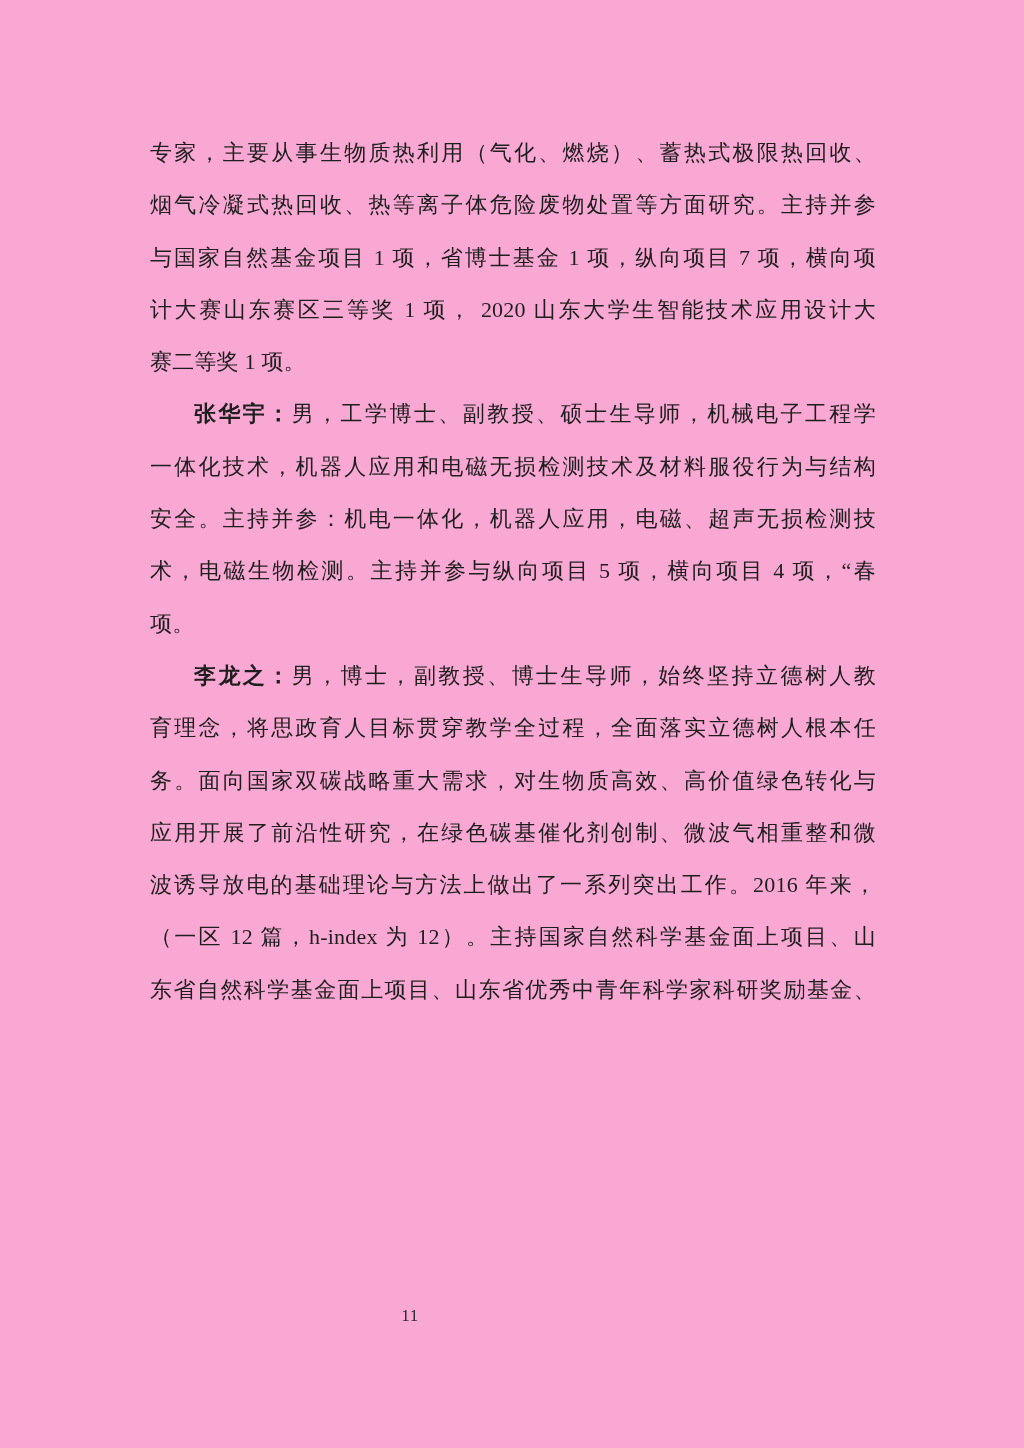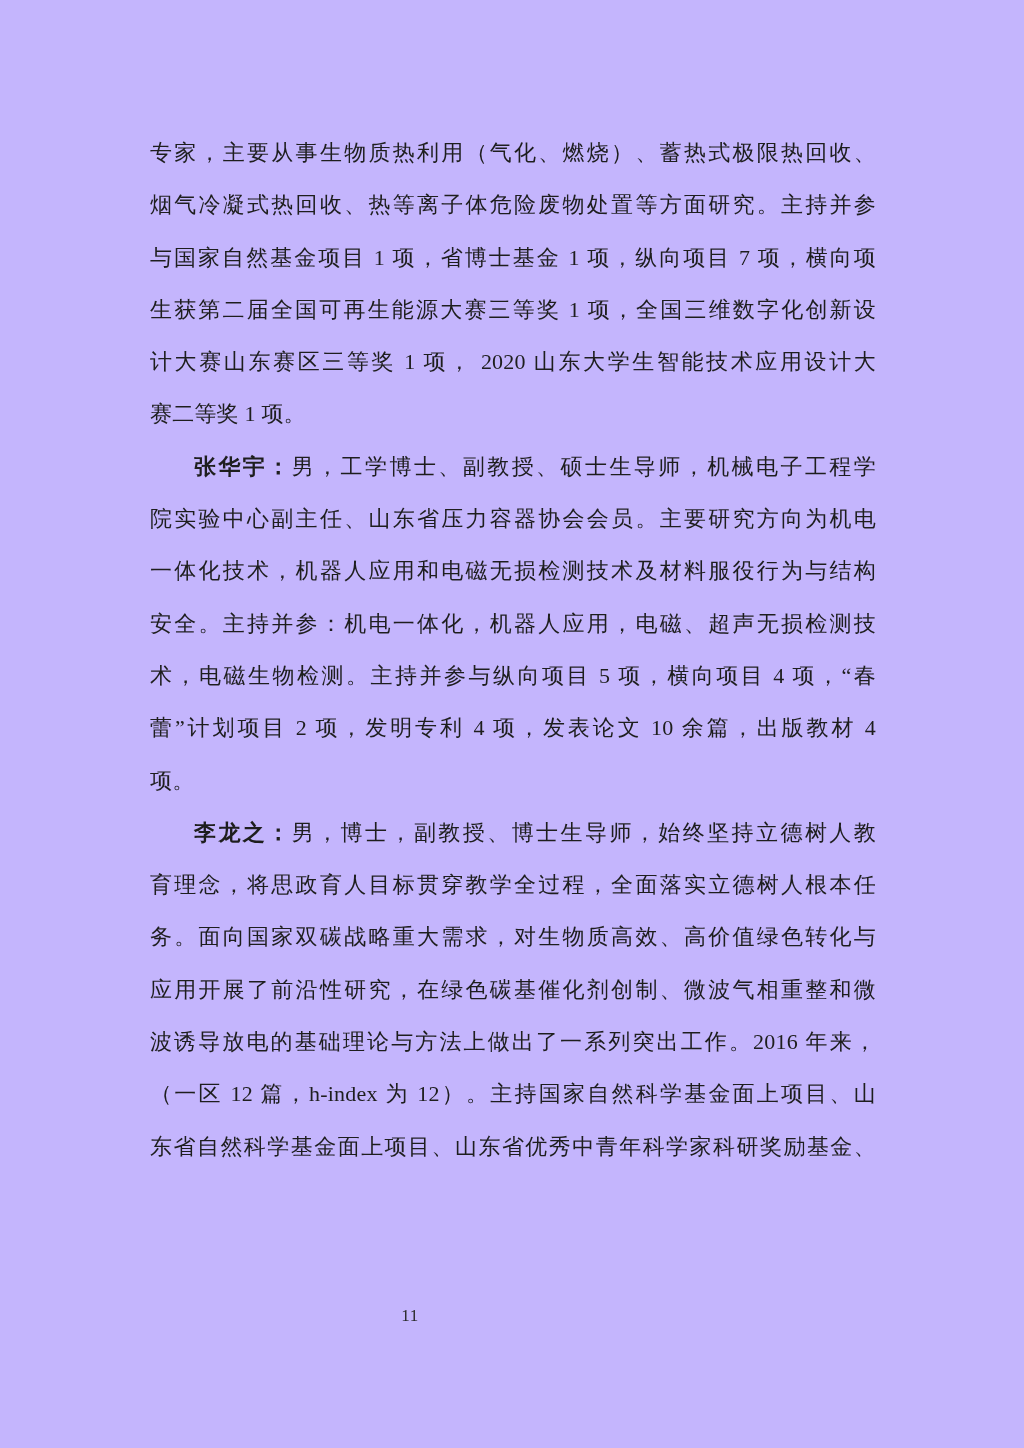--- a/index.html
+++ b/index.html
@@ -11,21 +11,21 @@
     height: 1448px;
     background: #ffffff;
     position: relative;
     font-family: "Liberation Serif", "DejaVu Serif", serif;
     color: #1e1e1e;
     overflow: hidden;
   }
   .doc-page {
     position: absolute;
     inset: 0;
-    background: #c4b5fd;
+    background: #f9a8d4;
   }
   .doc-body {
     position: absolute;
     left: 150px;
     top: 127px;
     width: 726px;
   }
   .paragraph {
     margin: 0;
   }
@@ -67,31 +67,28 @@
 </style>
 </head>
 <body>
 
 <div class="doc-page">
   <div class="doc-body">
       <div class="paragraph">
         <div class="line fill">专家，主要从事生物质热利用（气化、燃烧）、蓄热式极限热回收、</div>
         <div class="line fill">烟气冷凝式热回收、热等离子体危险废物处置等方面研究。主持并参</div>
         <div class="line fill">与国家自然基金项目 1 项，省博士基金 1 项，纵向项目 7 项，横向项</div>
-        <div class="line fill">生获第二届全国可再生能源大赛三等奖 1 项，全国三维数字化创新设</div>
         <div class="line fill">计大赛山东赛区三等奖 1 项， 2020 山东大学生智能技术应用设计大</div>
         <div class="line last">赛二等奖 1 项。</div>
       </div>
       <div class="paragraph">
         <div class="line fill indent"><span class="lead">张华宇：</span>男，工学博士、副教授、硕士生导师，机械电子工程学</div>
-        <div class="line fill">院实验中心副主任、山东省压力容器协会会员。主要研究方向为机电</div>
         <div class="line fill">一体化技术，机器人应用和电磁无损检测技术及材料服役行为与结构</div>
         <div class="line fill">安全。主持并参：机电一体化，机器人应用，电磁、超声无损检测技</div>
         <div class="line fill">术，电磁生物检测。主持并参与纵向项目 5 项，横向项目 4 项，“春</div>
-        <div class="line fill">蕾”计划项目 2 项，发明专利 4 项，发表论文 10 余篇，出版教材 4</div>
         <div class="line last">项。</div>
       </div>
       <div class="paragraph">
         <div class="line fill indent"><span class="lead">李龙之：</span>男，博士，副教授、博士生导师，始终坚持立德树人教</div>
         <div class="line fill">育理念，将思政育人目标贯穿教学全过程，全面落实立德树人根本任</div>
         <div class="line fill">务。面向国家双碳战略重大需求，对生物质高效、高价值绿色转化与</div>
         <div class="line fill">应用开展了前沿性研究，在绿色碳基催化剂创制、微波气相重整和微</div>
         <div class="line fill">波诱导放电的基础理论与方法上做出了一系列突出工作。2016 年来，</div>
         <div class="line fill">（一区 12 篇，h-index 为 12）。主持国家自然科学基金面上项目、山</div>
         <div class="line fill">东省自然科学基金面上项目、山东省优秀中青年科学家科研奖励基金、</div>

